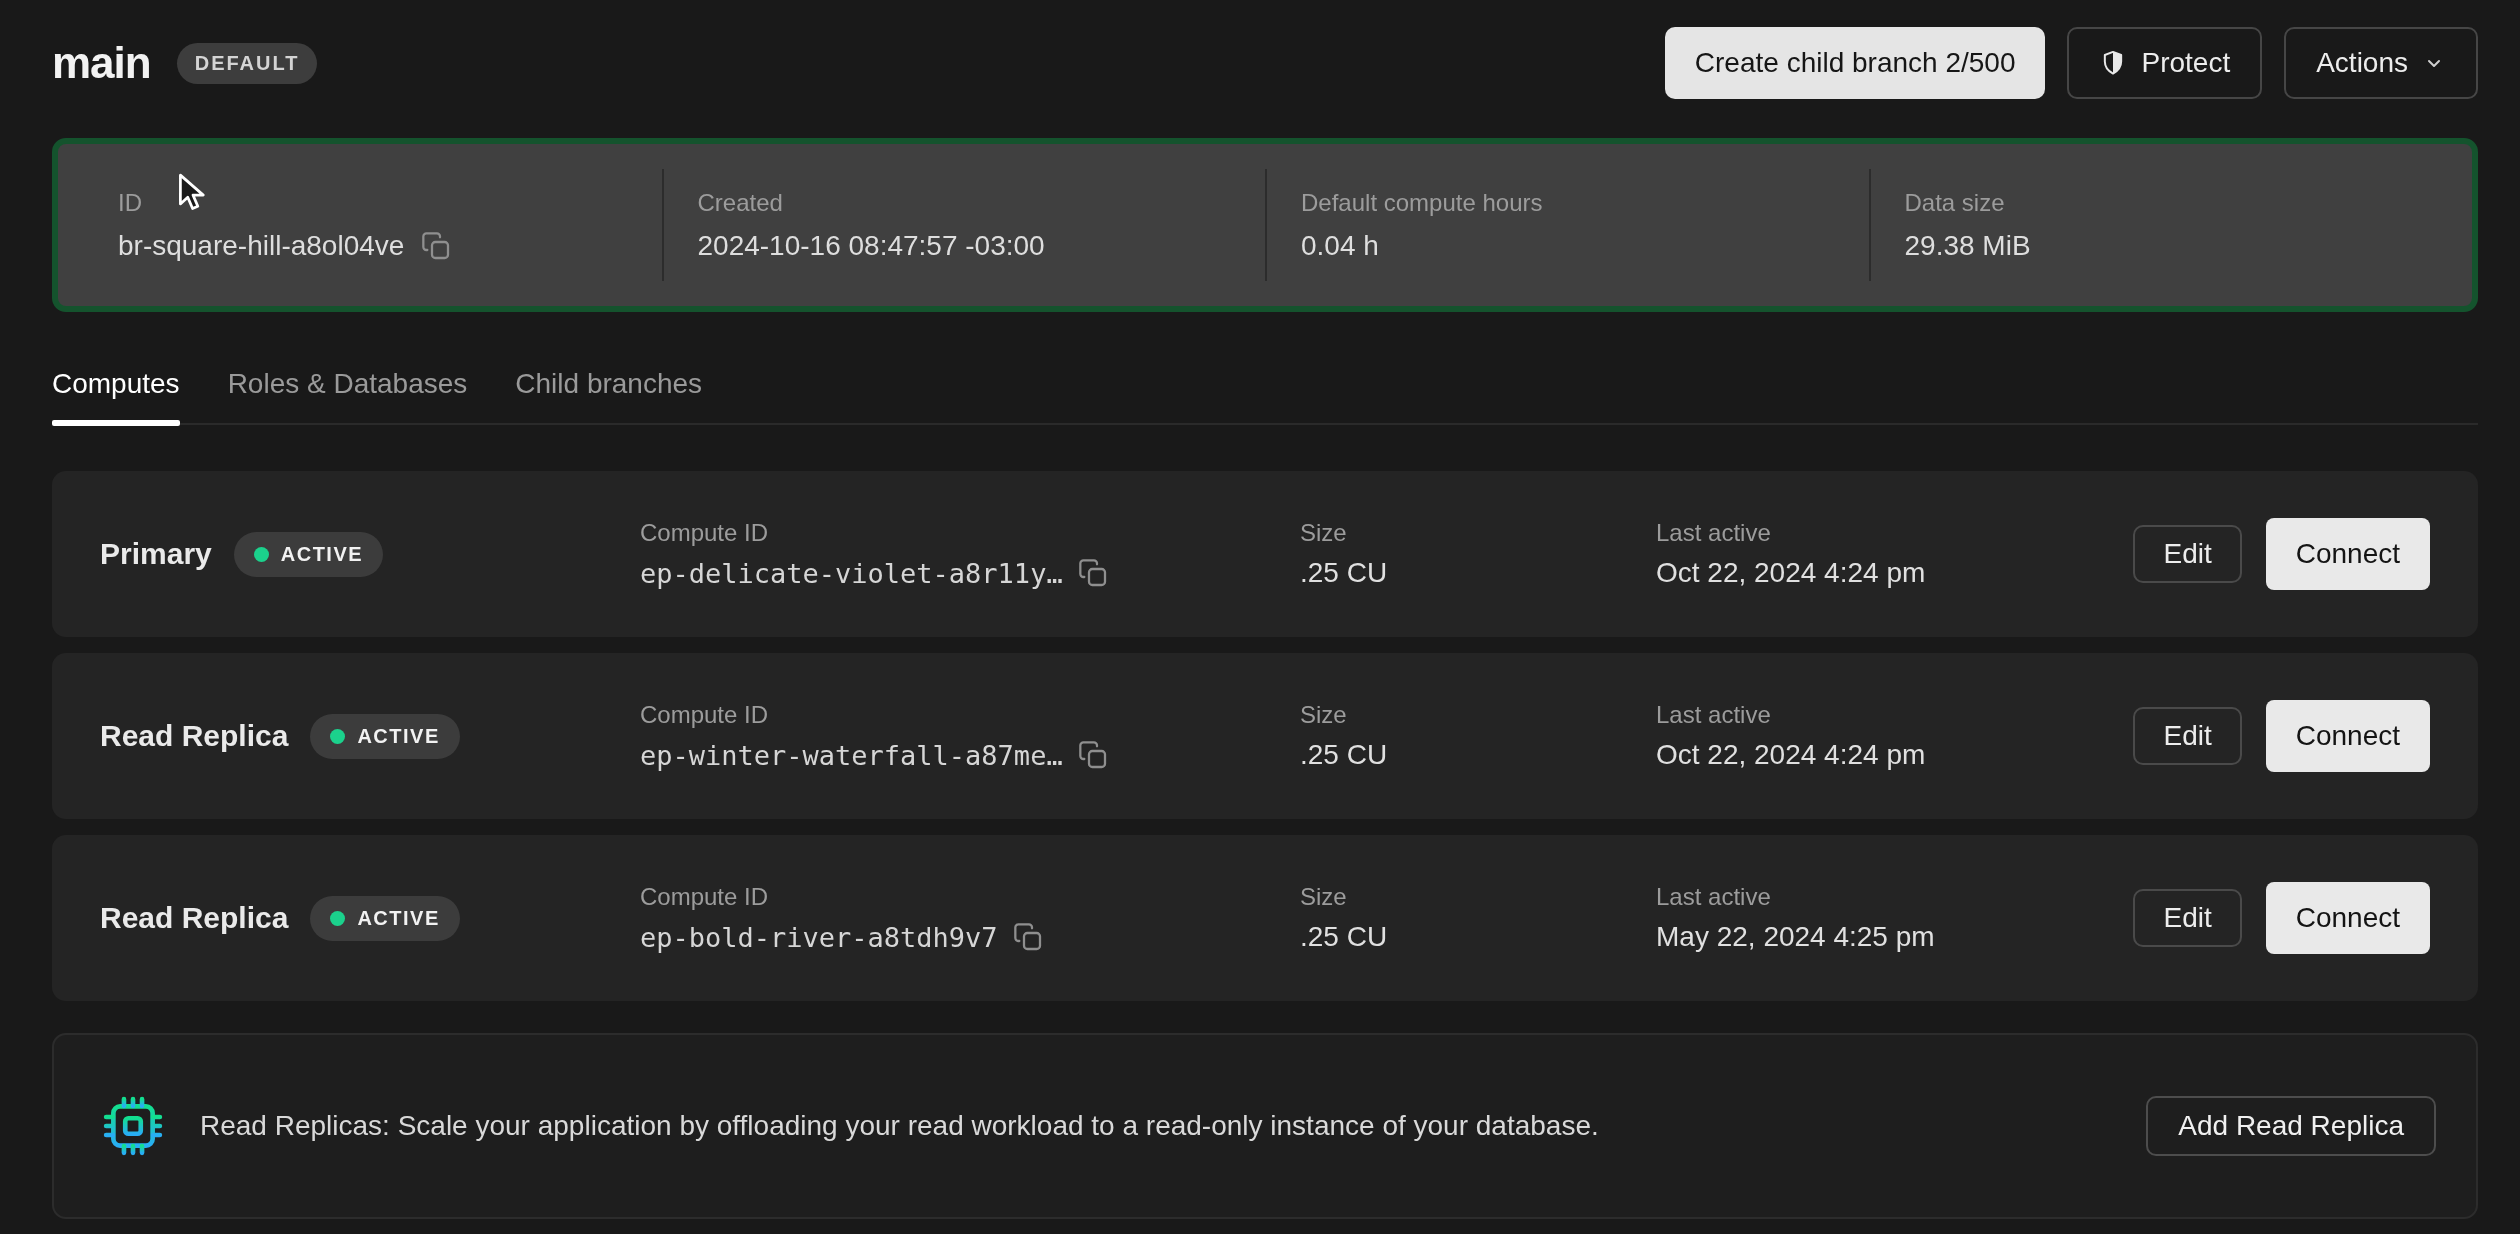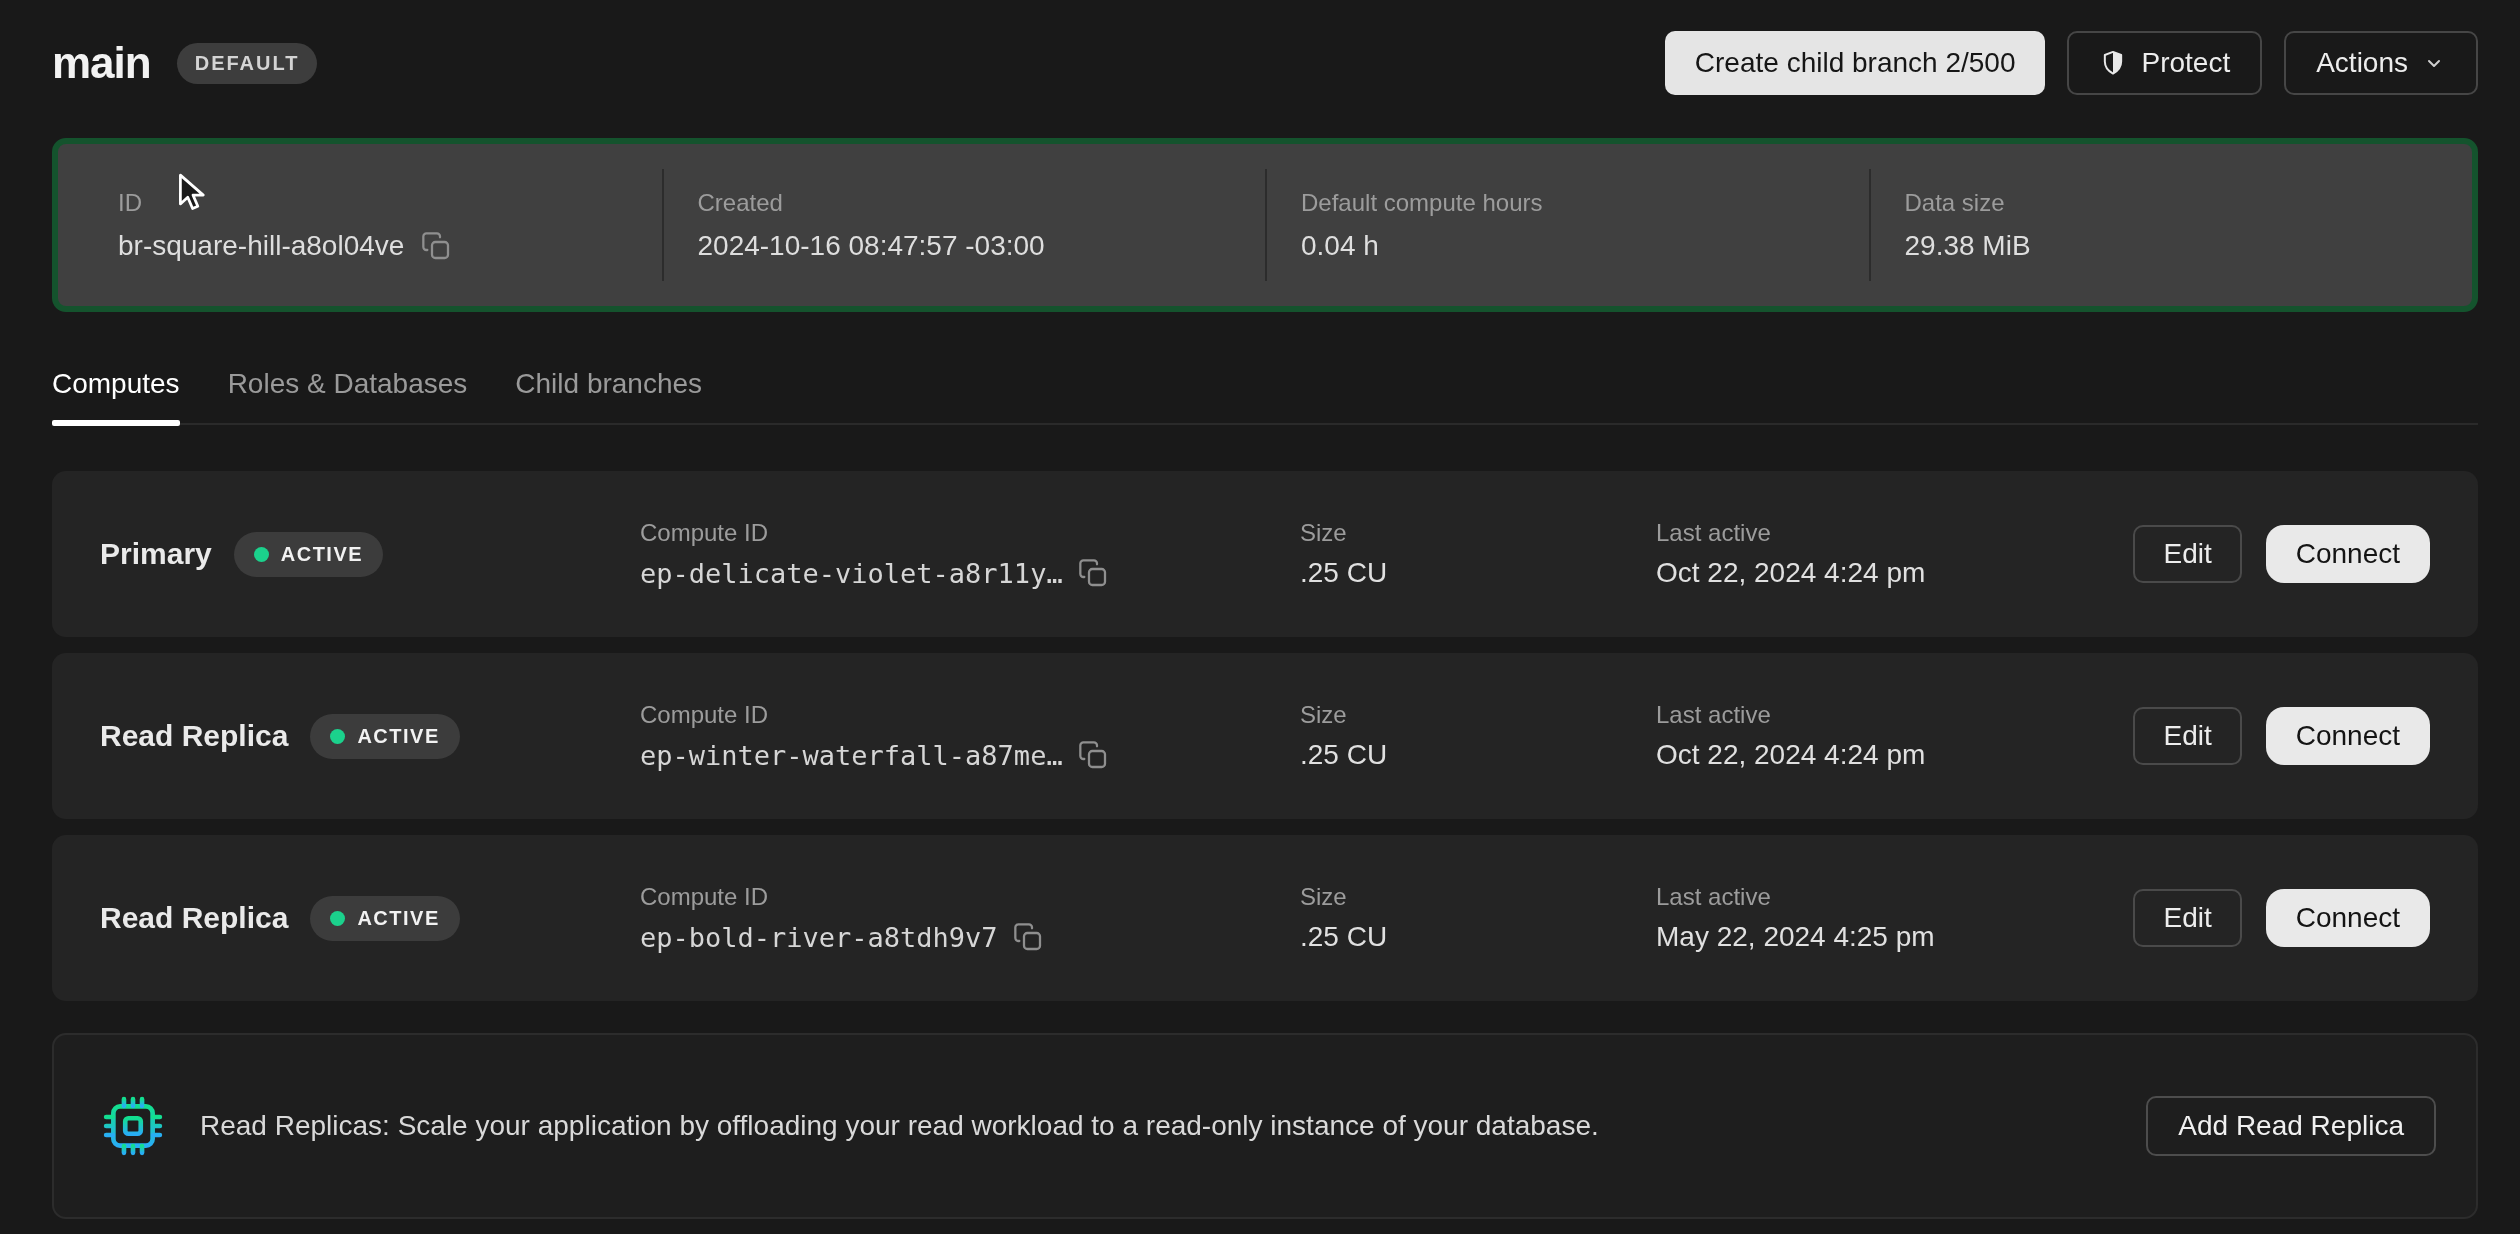--- a/index.html
+++ b/index.html
@@ -17,21 +17,21 @@
   .header { display:flex; justify-content:space-between; align-items:center; height:62px; }
   .title-wrap { display:flex; align-items:center; gap:26px; }
   .page-title { font-size:44px; font-weight:700; letter-spacing:-1px; color:#f2f2f2; }
   .badge-default {
     background:#3d3d3d; color:#d4d4d4; font-size:20px; font-weight:700;
     letter-spacing:2px; padding:9px 18px; border-radius:999px;
   }
   .header-actions { display:flex; gap:22px; align-items:center; }
   .btn {
     font-size:28px; border-radius:10px; display:inline-flex; align-items:center;
-    justify-content:center; height:64px; padding:0 30px; gap:14px; cursor:pointer;
+    justify-content:center; height:72px; padding:0 30px; gap:14px; cursor:pointer;
     white-space:nowrap;
   }
   .btn-light { background:#e5e5e5; color:#161616; font-weight:500; border:none; }
   .btn-outline { background:transparent; border:2px solid #464646; color:#ededed; font-weight:500; }
 
   
   .info-card {
     margin-top:44px; border:6px solid #14532d; background:#404040;
     border-radius:14px; height:174px;
     display:grid; grid-template-columns:1fr 1fr 1fr 1fr; align-items:center;
@@ -73,22 +73,22 @@
   .cell-label { font-size:24px; color:#9c9c9c; }
   .cell-value { font-size:28px; color:#e0e0e0; }
   .mono { font-family:"DejaVu Sans Mono", monospace; font-size:27px; color:#d6d6d6; display:flex; align-items:center; gap:14px; }
   .copy-btn { display:inline-flex; cursor:pointer; background:none; border:none; padding:0; }
   .row-buttons { display:flex; gap:24px; align-items:center; justify-self:end; }
   .btn-edit {
     height:58px; padding:0 28px; border:2px solid #4a4a4a; border-radius:10px;
     font-size:28px; color:#ededed; background:transparent; cursor:pointer;
   }
   .btn-connect {
-    height:58px; padding:0 30px; background:#e9e9e9; color:#141414;
-    border-radius:18px; font-size:28px; font-weight:500; border:none; cursor:pointer;
+    height:72px; padding:0 30px; background:#e9e9e9; color:#141414;
+    border-radius:8px; font-size:28px; font-weight:500; border:none; cursor:pointer;
     display:inline-flex; align-items:center;
   }
 
   
   .banner {
     margin-top:16px; border:2px solid #2c2c2c; background:#1e1e1e; border-radius:14px;
     height:186px; display:flex; align-items:center; padding:0 40px 0 48px; gap:36px;
   }
   .banner-text { font-size:28px; color:#d9d9d9; flex:1; }
   .btn-add {

